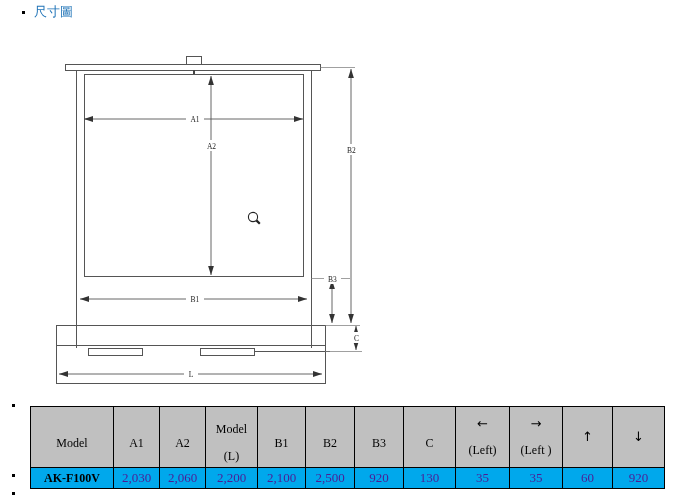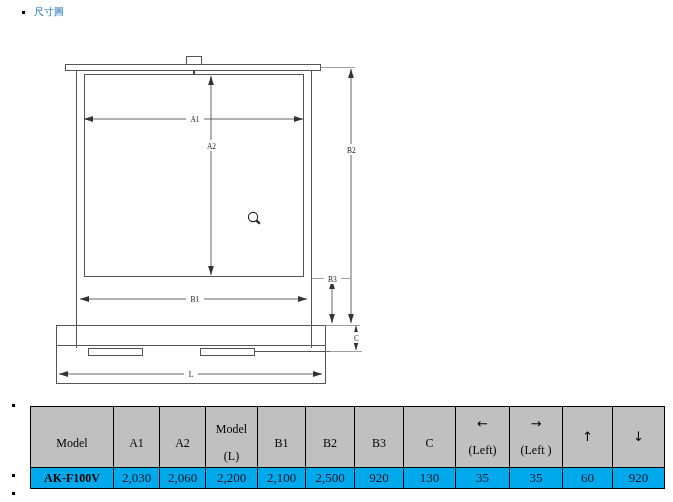--- a/index.html
+++ b/index.html
@@ -28,21 +28,21 @@
     left: 12px;
     top: 9px;
     width: 3px;
     height: 3px;
     background: #000000;
   }
   #section-heading .heading-text {
     position: absolute;
     left: 24px;
     top: 0px;
-    font-size: 10px;
+    font-size: 13px;
     line-height: 20px;
     color: #1f73b7;
     font-family: "DejaVu Sans", "Liberation Sans", sans-serif;
     white-space: nowrap;
   }
 
   
   #dimension-drawing {
     position: absolute;
     left: 0px;
@@ -102,21 +102,21 @@
   table.spec-table thead th .sub-label {
     display: block;
     font-size: 12px;
     line-height: 15px;
     margin-top: 12px;
   }
   table.spec-table tbody td {
     background: #00a8ec;
     height: 20px;
     font-size: 13px;
-    color: #0f172a;
+    color: #4c1d95;
     line-height: 18px;
   }
   table.spec-table tbody td.model-cell {
     color: #000000;
     font-weight: bold;
     font-size: 12px;
   }
   
   .col-model  { width: 83px; }
   .col-a1     { width: 46px; }

